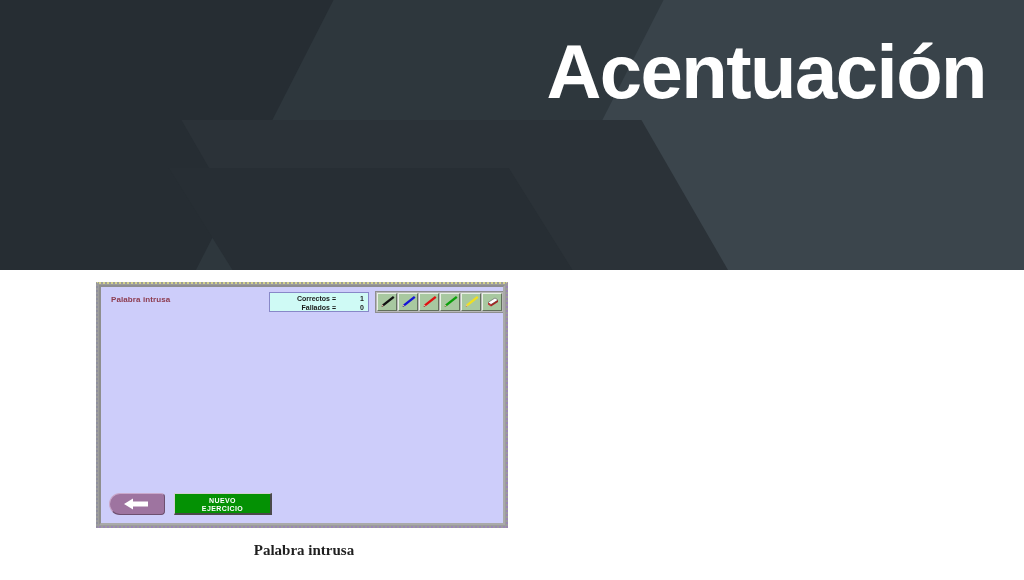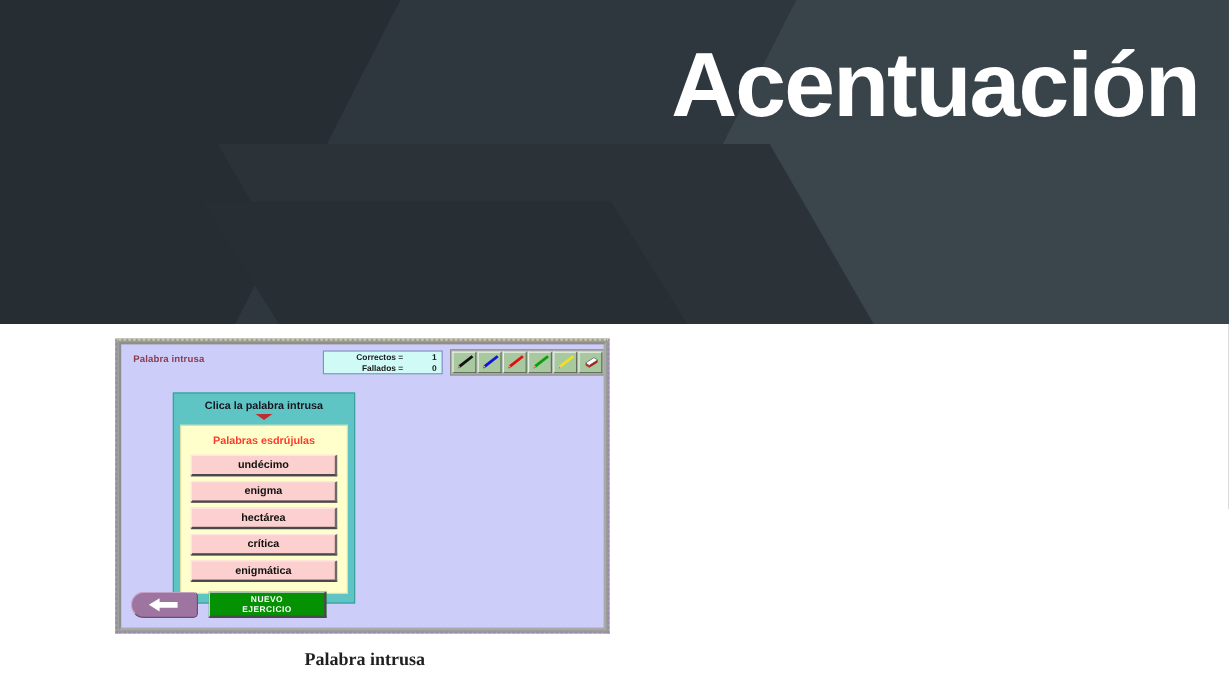--- a/index.html
+++ b/index.html
@@ -60,21 +60,21 @@
   }
   .banner-shape-f {
     position: absolute;
     left: 250px; top: 168px;
     width: 340px; height: 260px;
     background: #272e34;
     transform: skewX(32deg);
   }
   .banner-title {
     position: absolute;
-    right: 25px;
+    right: 38px;
     top: 20px;
     color: #ffffff;
     font-family: "Liberation Sans", sans-serif;
     font-weight: bold;
     font-size: 76px;
     letter-spacing: -1.5px;
     line-height: 104px;
     text-align: right;
     z-index: 5;
     white-space: nowrap;
@@ -343,32 +343,20 @@
         </div>
         <div class="tool-btn">
           <svg width="16" height="14" viewBox="0 0 16 14">
             <polygon points="4,7.5 11,3 14,5 7,9.5" fill="#ffffff" stroke="#555555" stroke-width="0.6"></polygon>
             <polygon points="4,7.5 7,9.5 7,11.5 4,9.5" fill="#c03030"></polygon>
             <polygon points="7,9.5 14,5 14,7 7,11.5" fill="#a02222"></polygon>
           </svg>
         </div>
       </div>
 
-      <div class="q-panel">
-        <div class="q-title">Clica la palabra intrusa</div>
-        <div class="q-marker"></div>
-        <div class="card">
-          <div class="card-heading">Palabras esdrújulas</div>
-          <div class="word-btn">undécimo</div>
-          <div class="word-btn">enigma</div>
-          <div class="word-btn">hectárea</div>
-          <div class="word-btn">crítica</div>
-          <div class="word-btn">enigmática</div>
-        </div>
-      </div>
 
       <div class="back-btn">
         <svg width="30" height="14" viewBox="0 0 30 14">
           <polygon points="2,7 11,1.5 11,4.6 26,4.6 26,9.4 11,9.4 11,12.5" fill="#ffffff"></polygon>
         </svg>
       </div>
       <div class="new-btn">
         <div>NUEVO</div>
         <div>EJERCICIO</div>
       </div>

